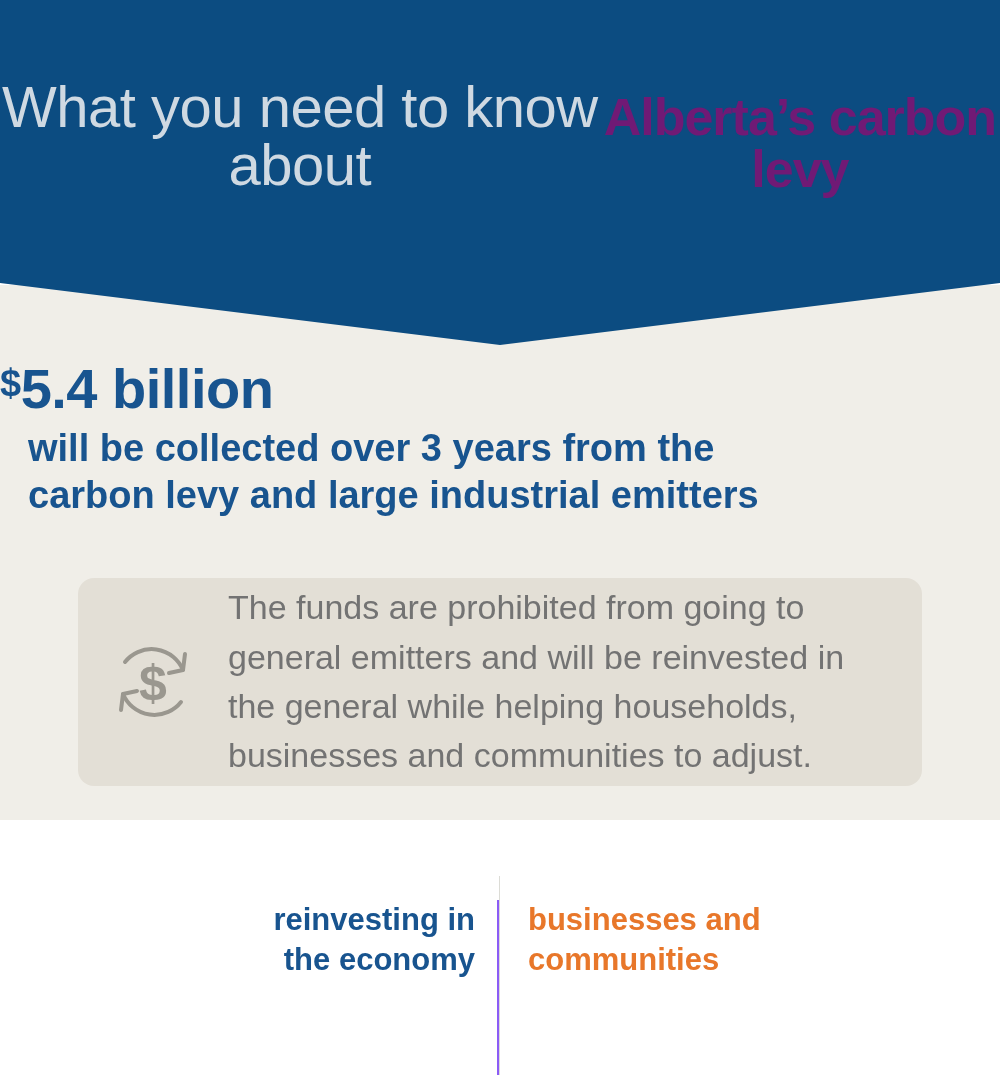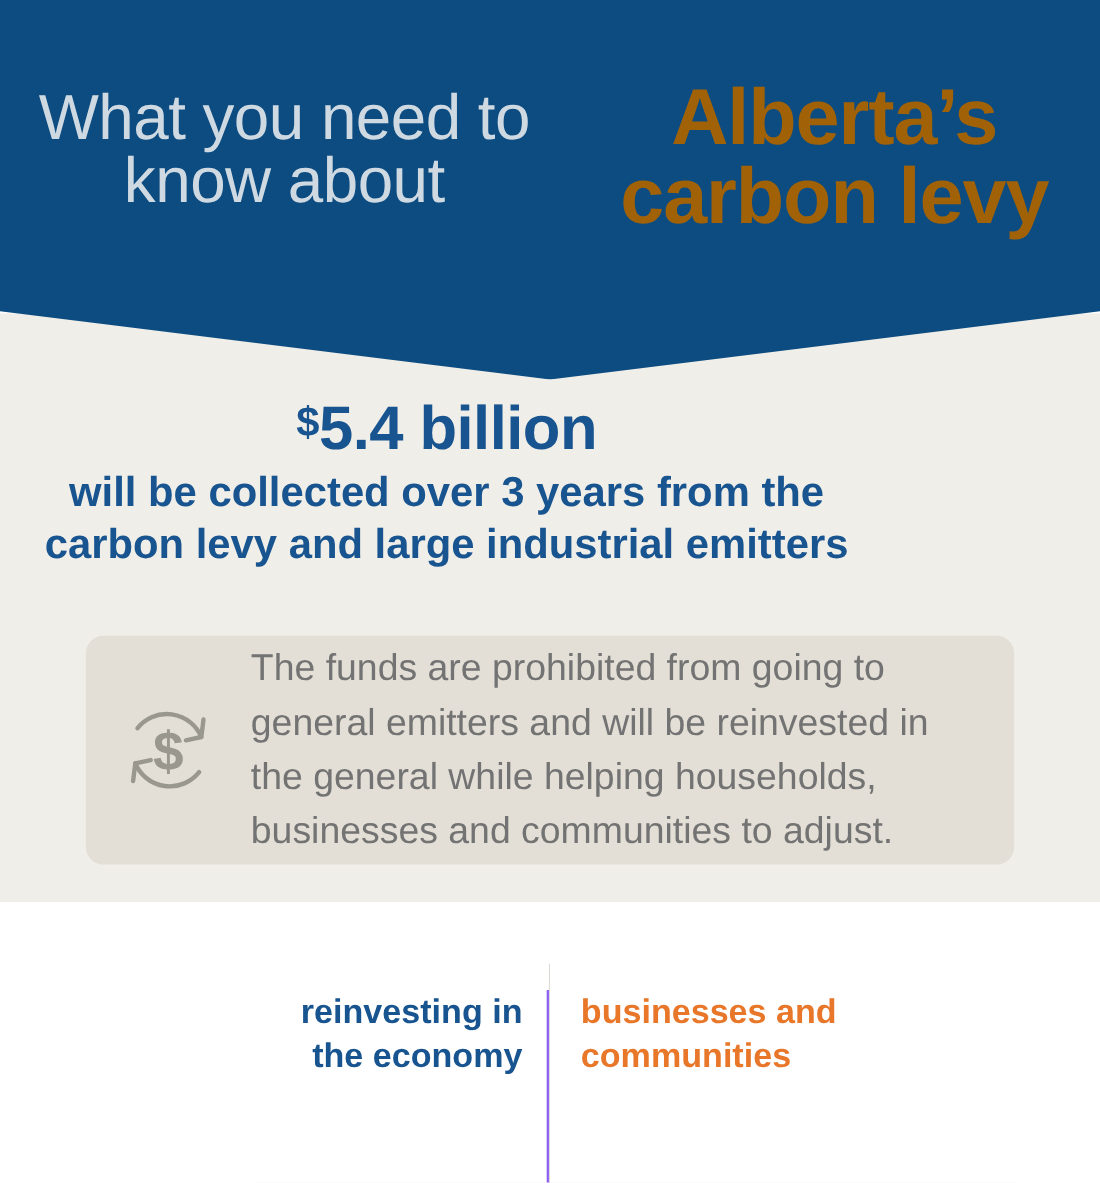--- a/index.html
+++ b/index.html
@@ -42,22 +42,22 @@
   .header-kicker {
     color: #cfd9e2;
     font-size: 58px;
     font-weight: 400;
     line-height: 1.0;
     letter-spacing: -0.5px;
     margin-bottom: 14px;
     font-family: "Liberation Sans", sans-serif;
   }
   .header-title {
-    color: #a16207;
-    font-size: 72px;
+    color: #701a75;
+    font-size: 52px;
     font-weight: 700;
     line-height: 1.0;
     letter-spacing: -1px;
   }
 
   
   .mid {
     position: absolute;
     top: 285px;
     left: 0;
@@ -65,21 +65,20 @@
     height: 545px;
     background: #f0eee8;
     z-index: 0;
   }
   .mid-content {
     position: absolute;
     top: 360px;
     left: 0;
     width: 812px;
     z-index: 3;
-    text-align: center;
   }
   .amount {
     color: #18548f;
     font-size: 56px;
     font-weight: 700;
     line-height: 1.05;
     letter-spacing: -0.5px;
   }
   .amount .dollar {
     font-size: 38px;

